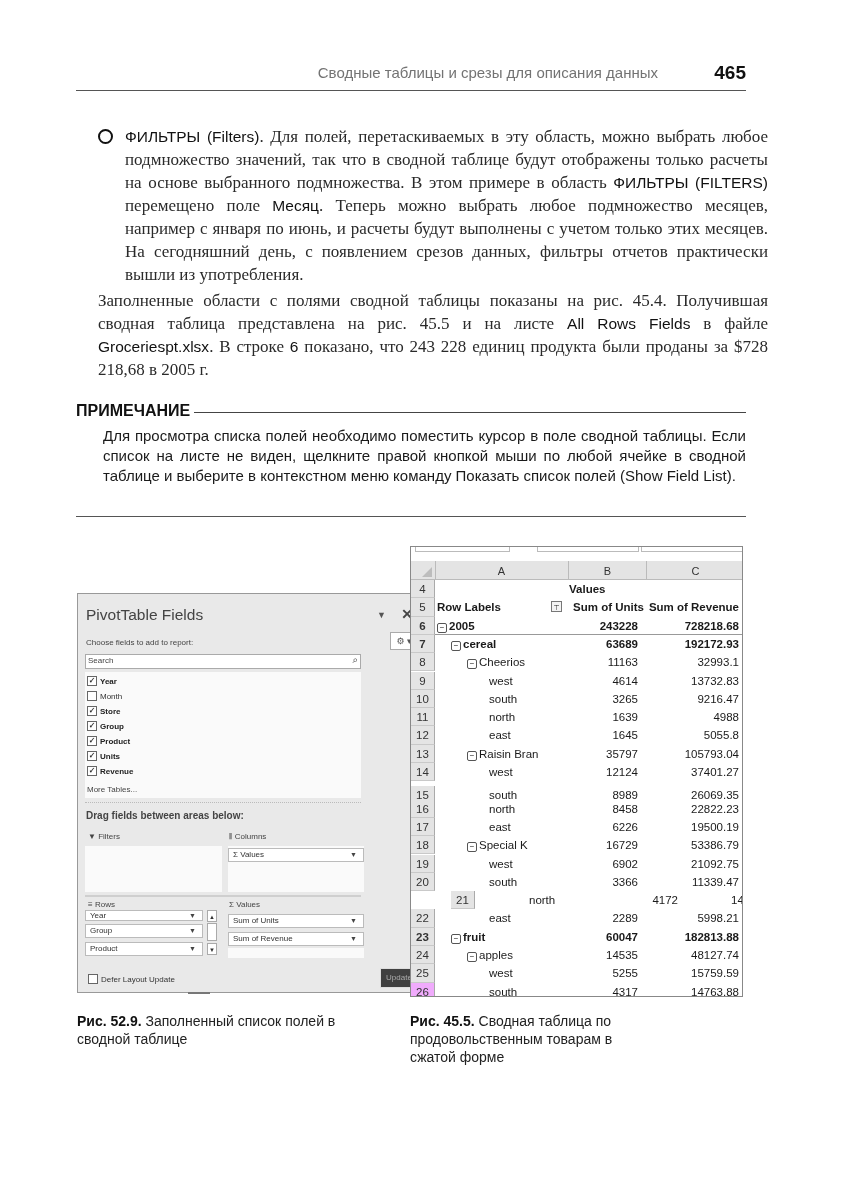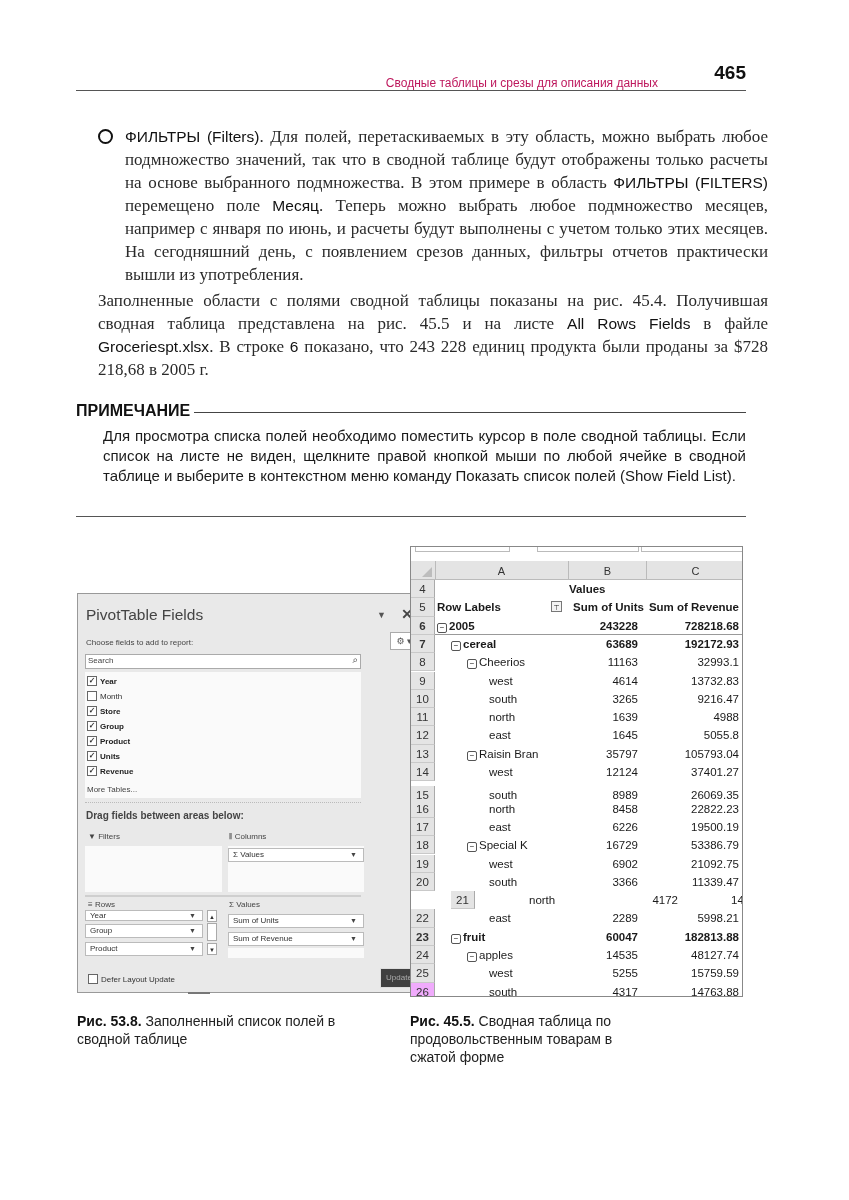--- a/index.html
+++ b/index.html
@@ -1,21 +1,21 @@
 <!DOCTYPE html>
 <html><head>
 <meta charset="utf-8">
 <style>
   html, body { margin:0; padding:0; background:#ffffff; }
   body { width:849px; height:1200px; position:relative; overflow:hidden; color:#1a1a1a; }
   .serif { font-family:"Liberation Serif","DejaVu Serif",serif; }
   .sans { font-family:"Liberation Sans","DejaVu Sans",sans-serif; }
 
   .running-head { position:absolute; left:76px; top:62px; width:670px; height:28px; border-bottom:1px solid #555; }
-  .running-title { position:absolute; right:88px; top:14px; font-size:12px; color:#be185d; }
+  .running-title { position:absolute; right:88px; top:2px; font-size:15px; color:#737373; }
   .page-num { position:absolute; right:0; top:0; font-size:19px; font-weight:bold; color:#111; }
 
   .body-text { position:absolute; left:76px; width:670px; font-size:17px; line-height:23px; text-align:justify; color:#2a2a2a;margin-left:22px; }
   .bullet-block { top:125px; padding-left:27px; box-sizing:border-box; }
   .bullet-mark { position:absolute; left:0; top:4px; width:11px; height:11px; border:2.2px solid #111; border-radius:50%; }
   .sans-inline { font-family:"Liberation Sans","DejaVu Sans",sans-serif; font-size:15.5px; color:#111; }
   .para2 { top:289px; }
 
   .note { position:absolute; left:76px; top:402px; width:670px; }
   .note-head { display:flex; align-items:center; }
@@ -330,17 +330,17 @@
       <div class="row" style="top: 435.6px;">
         <div class="row-num active">26</div>
         <span class="cell-a" style="left: 78px;"><span>south</span></span>
         <span class="cell-b">4317</span>
         <span class="cell-c">14763.88</span>
       </div>
     </div>
 </div>
 
 <div class="caption" style="left:77px; top:1012px; width:300px;">
-  <b>Рис. 53.8.</b><span> Заполненный список полей в сводной таблице</span>
+  <b>Рис. 52.9.</b><span> Заполненный список полей в сводной таблице</span>
 </div>
 <div class="caption" style="left:410px; top:1012px; width:240px;">
   <b>Рис. 45.5.</b><span> Сводная таблица по продовольственным товарам в сжатой форме</span>
 </div>
 
 </body></html>

